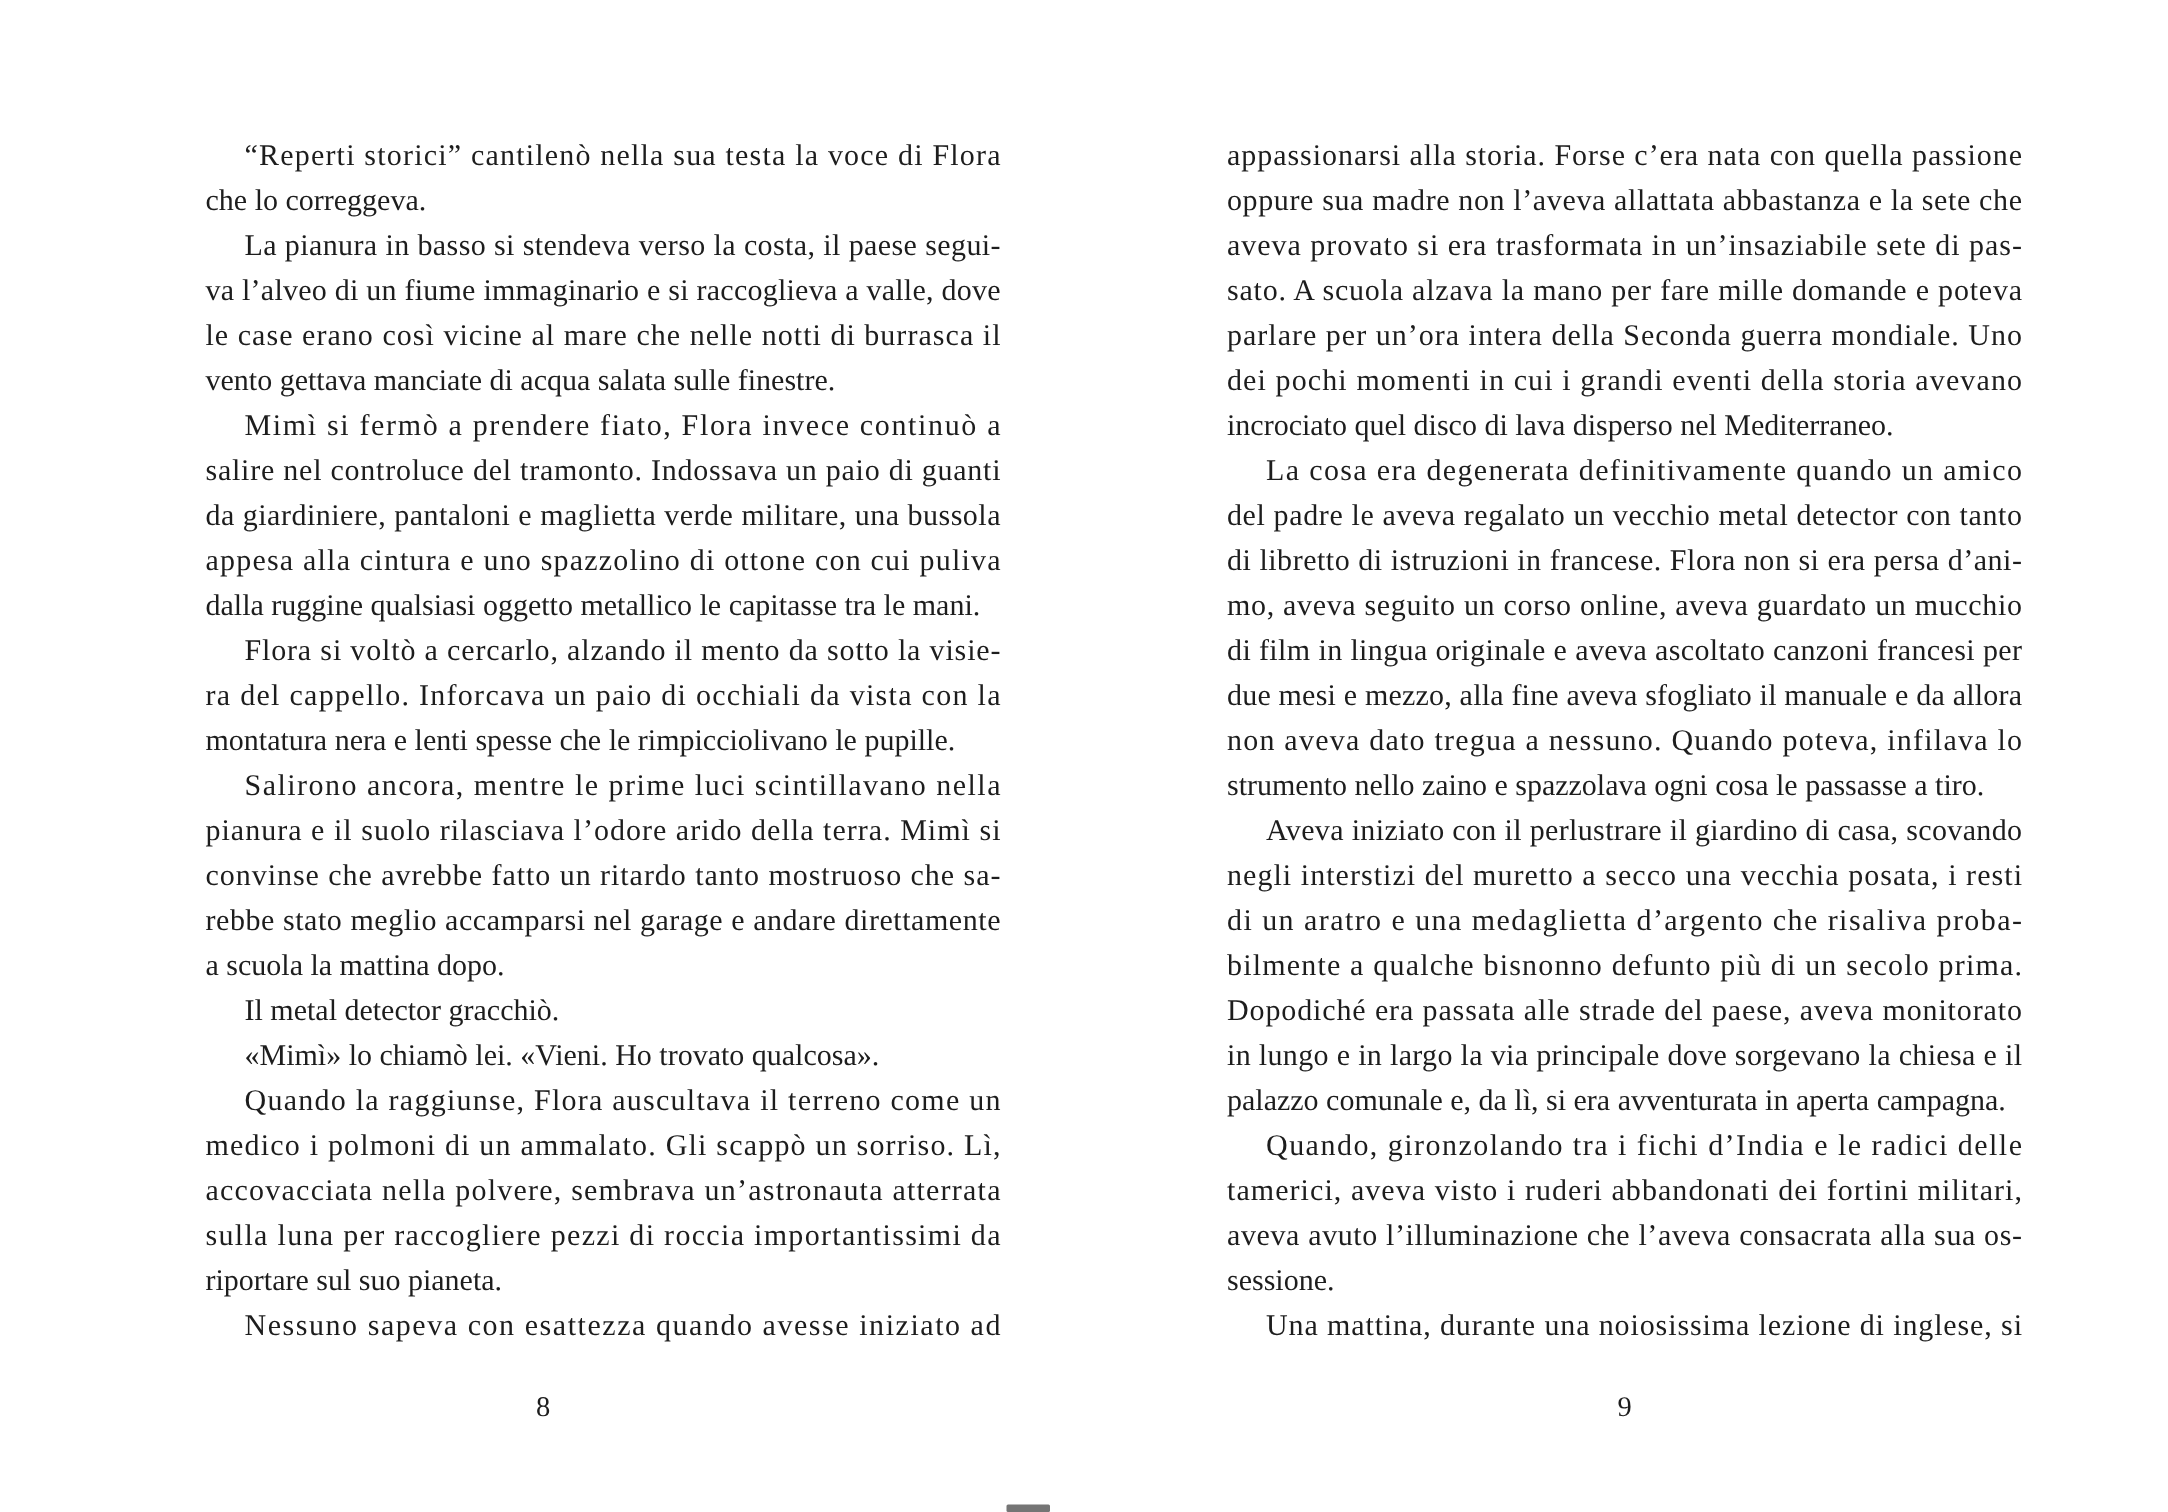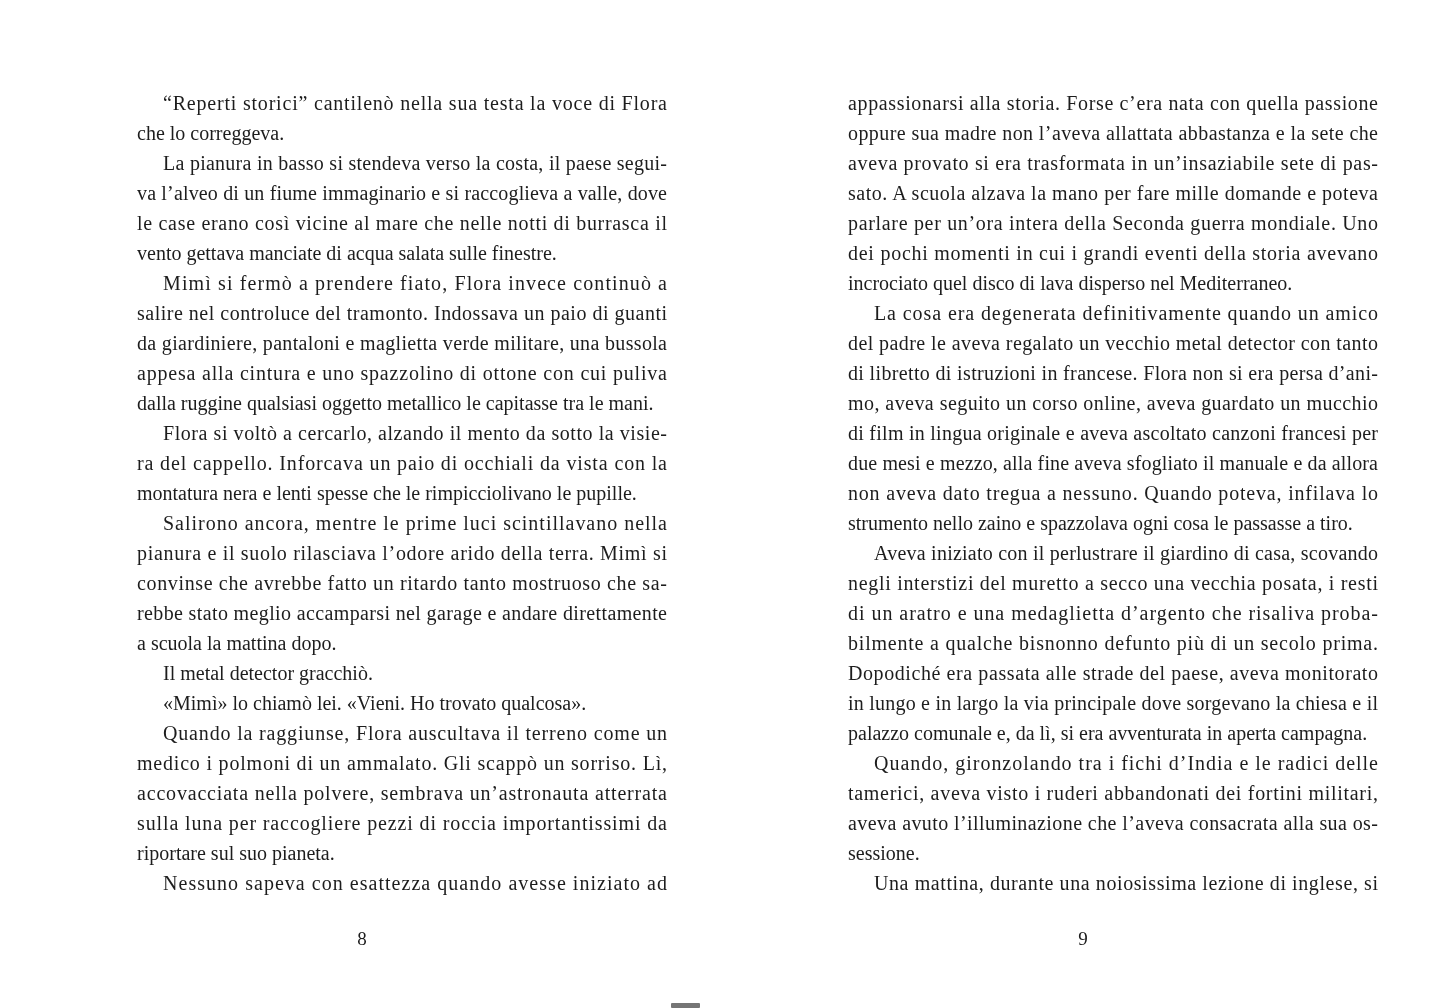--- a/index.html
+++ b/index.html
@@ -7,21 +7,21 @@
   html, body {
     margin: 0; padding: 0;
     width: 1445px; height: 1008px;
     background: var(--paper);
     overflow: hidden;
     font-family: "Liberation Serif", serif;
   }
   .spread { position: relative; width: 1445px; height: 1008px; background: var(--paper); }
   .page { position: absolute; top: 88px; width: 530px; height: 816px; }
   .page-left  { left: 97px; margin-left: 40px;  }
-  .page-right { left: 848px; }
+  .page-right { left: 818px; }
   svg.page-text { display: block; overflow: visible; }
   svg.page-text text {
     font-family: "Liberation Serif", serif;
     font-size: 20px;
     fill: var(--ink);
   }
   .page-number {
     position: absolute;
     top: 928px;
     width: 530px;

